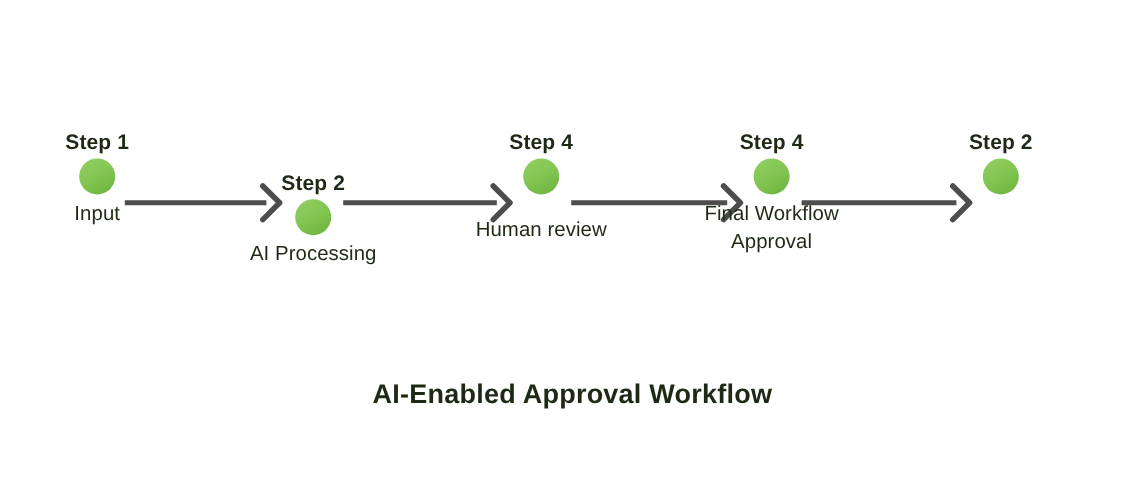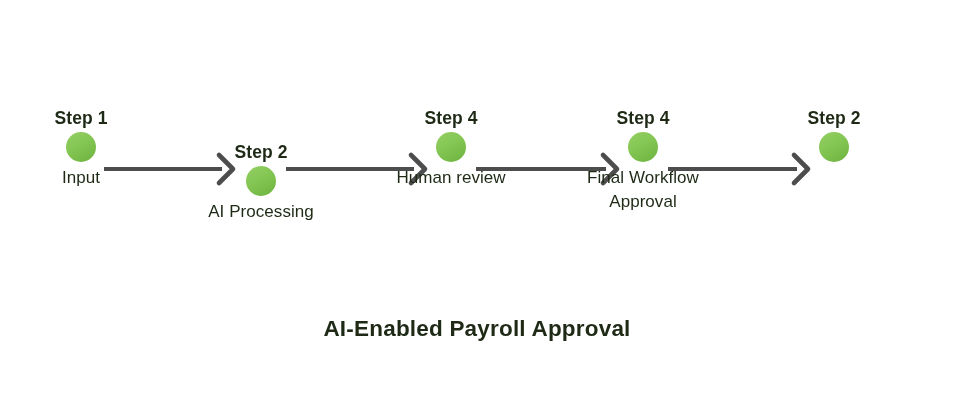--- a/index.html
+++ b/index.html
@@ -122,33 +122,33 @@
       <div class="step-dot"></div>
     </div>
     <div class="step-label" style="max-width:170px; margin:0 auto;">AI Processing</div>
   </div>
 
   <div class="step-node" style="left:451px; top:110px;">
     <div class="step-caption">Step 4</div>
     <div class="step-dot-wrap">
       <div class="step-dot"></div>
     </div>
-    <div class="step-label" style="max-width:170px; margin:0 auto;">Human review</div>
+    <div class="step-label" style="max-width:170px; margin:14px auto;">Human review</div>
   </div>
 
   <div class="step-node" style="left:643px; top:110px;">
     <div class="step-caption">Step 4</div>
     <div class="step-dot-wrap">
       <div class="step-dot"></div>
     </div>
     <div class="step-label" style="max-width:118px; margin:0 auto;">Final Workflow Approval</div>
   </div>
 
   <div class="step-node" style="left:834px; top:110px;">
     <div class="step-caption">Step 2</div>
     <div class="step-dot-wrap">
       <div class="step-dot"></div>
     </div>
   </div>
 
-  <div id="workflow-title">AI-Enabled Payroll Approval</div>
+  <div id="workflow-title">AI-Enabled Approval Workflow</div>
 
 </div>
 
 </body></html>

